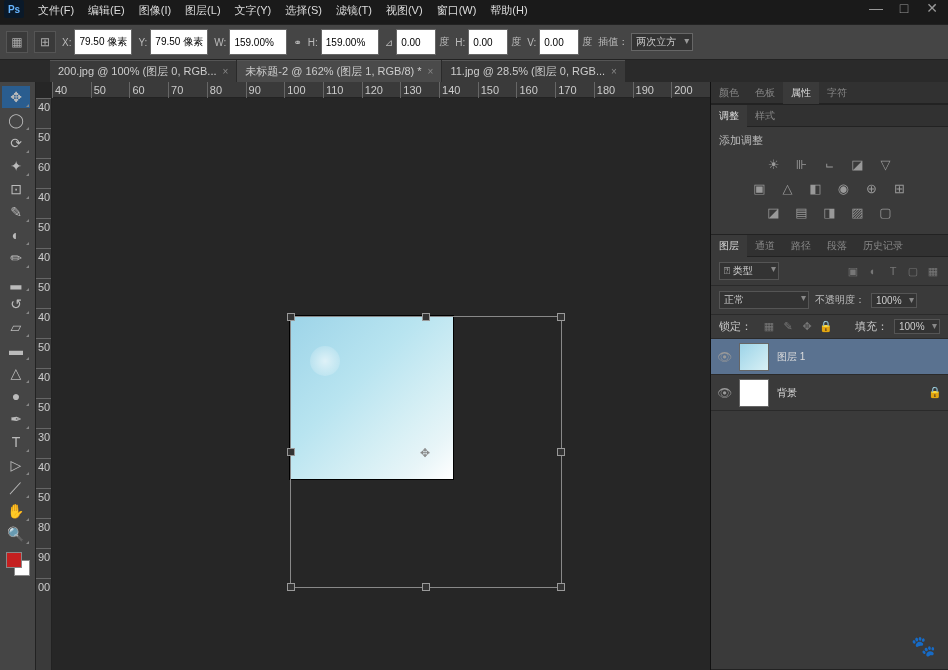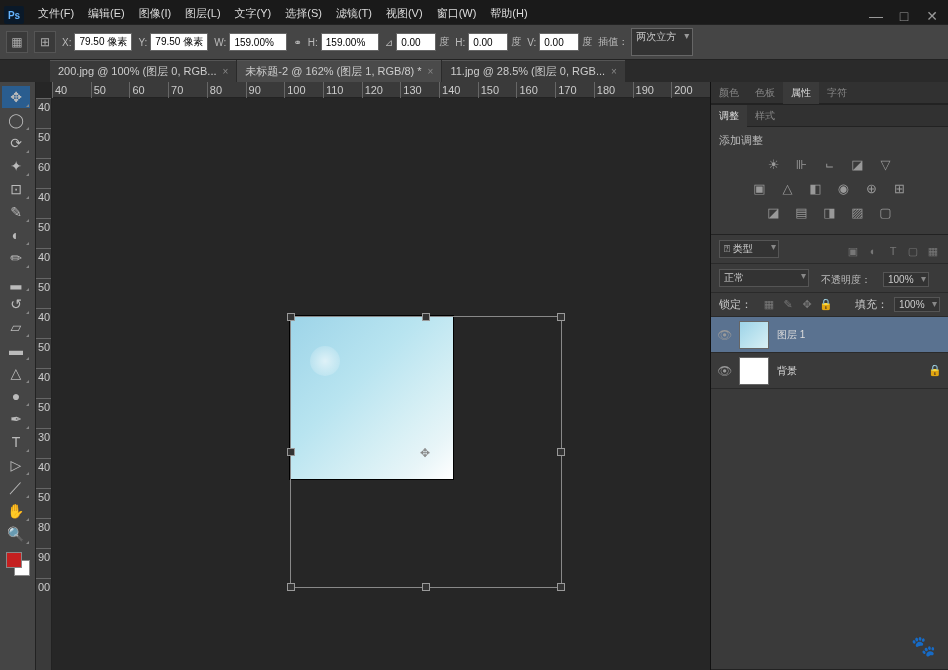--- a/index.html
+++ b/index.html
@@ -1,28 +1,28 @@
 <!DOCTYPE html>
 <html><head>
 <meta charset="utf-8">
 <style>
 *{margin:0;padding:0;box-sizing:border-box;font-family:"Microsoft YaHei",sans-serif;font-size:11px;color:#ccc;user-select:none}
 body{background:#2a2a2a;width:948px;height:670px;overflow:hidden;position:relative}
-.titlebar{height:24px;background:#1a1a1a;display:flex;align-items:flex-end;padding:0 4px}
+.titlebar{height:24px;background:#1a1a1a;display:flex;align-items:flex-start;padding:0 4px}
 .ps-logo{width:20px;height:18px;background:#0a1929;color:#66b5ff;font-weight:bold;font-size:10px;display:flex;align-items:center;justify-content:center;border-radius:2px;margin-right:8px}
 .menubar{display:flex;gap:2px;flex:1}
 .menu-item{padding:3px 6px;cursor:pointer;color:#ddd}
 .winctl{display:flex;gap:4px;margin-left:auto}
 .winbtn{width:24px;height:16px;display:flex;align-items:center;justify-content:center;color:#999;font-size:14px;cursor:pointer}
 .optbar{height:36px;background:#454545;border-top:1px solid #222;border-bottom:1px solid #222;display:flex;align-items:center;padding:0 6px;gap:6px}
 .opt-field{display:flex;align-items:center;gap:3px}
 .opt-label{color:#bbb;font-size:10px}
-.opt-input{background:#fff;color:#000;border:1px solid #666;padding:1px 4px;font-size:10px;width:58px;height:18px}
+.opt-input{background:#fff;color:#000;border:1px solid #666;padding:1px 4px;font-size:10px;width:58px;height:26px}
 .opt-icon{width:22px;height:22px;border:1px solid #555;background:#3a3a3a;display:flex;align-items:center;justify-content:center;font-size:12px;color:#aaa}
-.opt-sel{background:#333;border:1px solid #666;color:#ccc;padding:1px 16px 11px 4px;font-size:10px;height:28px;position:relative}
+.opt-sel{background:#333;border:1px solid #666;color:#ccc;padding:1px 16px 11px 4px;font-size:10px;height:18px;position:relative}
 .opt-sel::after{content:"▾";position:absolute;right:3px;top:1px;color:#999}
 .tabbar{height:22px;background:#2a2a2a;display:flex;align-items:flex-start;padding-left:50px}
 .doc-tab{padding:3px 8px;background:#3a3a3a;color:#aaa;font-size:10px;margin-right:1px;display:flex;align-items:center;gap:6px;border-top:1px solid #555}
 .doc-tab.active{background:#4a4a4a;color:#ddd}
 .doc-tab .x{color:#888;cursor:pointer;font-size:10px}
 .main{display:flex;height:calc(670px - 82px)}
 .toolbar{width:36px;background:#454545;border-right:1px solid #222;display:flex;flex-direction:column;padding:4px 2px;gap:1px}
 .tool{width:28px;height:22px;display:flex;align-items:center;justify-content:center;color:#bbb;cursor:pointer;position:relative;font-size:14px}
 .tool.sel{background:#2a5d8f}
 .tool .tri{position:absolute;right:1px;bottom:1px;width:0;height:0;border-left:3px solid transparent;border-bottom:3px solid #888}
@@ -47,21 +47,21 @@
 .pgroup{border-bottom:1px solid #222}
 .ptabs{height:22px;background:#313131;display:flex;align-items:flex-start;border-bottom:1px solid #222}
 .ptab{padding:4px 8px;color:#888;font-size:10px;cursor:pointer}
 .ptab.active{background:#3a3a3a;color:#ddd}
 .pbody{padding:6px 8px;font-size:10px;color:#999}
 .props-body{height:206px}
 .adj-title{color:#bbb;margin-bottom:0}
 .adj-row{display:flex;gap:10px;justify-content:center;margin:8px 0}
 .adj-icon{width:18px;height:16px;color:#999;font-size:13px;display:flex;align-items:center;justify-content:center;cursor:pointer}
 .layers-body{padding:0}
-.lopt{display:flex;align-items:flex-end;gap:12px;padding:5px 8px;border-bottom:1px solid #2a2a2a}
+.lopt{display:flex;align-items:center;gap:6px;padding:5px 8px;border-bottom:1px solid #2a2a2a}
 .lsel{background:#333;border:1px solid #555;padding:1px 14px 1px 4px;font-size:10px;position:relative;color:#ccc}
 .lsel::after{content:"▾";position:absolute;right:2px;top:0;color:#888;font-size:10px}
 .lsel.kind{width:60px}
 .lsel.blend{width:90px}
 .pct-box{background:#333;border:1px solid #555;padding:1px 4px;font-size:10px;width:46px;color:#ccc;position:relative}
 .pct-box::after{content:"▾";position:absolute;right:2px;top:0;color:#888}
 .filter-icons{display:flex;gap:6px;margin-left:auto}
 .fi{width:14px;height:14px;color:#777;font-size:11px;display:flex;align-items:center;justify-content:center}
 .lock-row{display:flex;align-items:center;gap:6px;padding:4px 8px;border-bottom:1px solid #2a2a2a;font-size:10px}
 .lock-icons{display:flex;gap:5px;margin-left:4px}
@@ -277,20 +277,27 @@
           <div class="adj-icon">◪</div>
           <div class="adj-icon">▤</div>
           <div class="adj-icon">◨</div>
           <div class="adj-icon">▨</div>
           <div class="adj-icon">▢</div>
         </div>
       </div>
     </div>
 
     <div class="pgroup" style="flex:1;display:flex;flex-direction:column">
+      <div class="ptabs">
+        <div class="ptab active">图层</div>
+        <div class="ptab">通道</div>
+        <div class="ptab">路径</div>
+        <div class="ptab">段落</div>
+        <div class="ptab">历史记录</div>
+      </div>
       <div class="layers-body">
         <div class="lopt">
           <div class="lsel kind">⍰ 类型</div>
           <div class="filter-icons">
             <div class="fi">▣</div>
             <div class="fi">◐</div>
             <div class="fi">T</div>
             <div class="fi">▢</div>
             <div class="fi">▦</div>
           </div>

